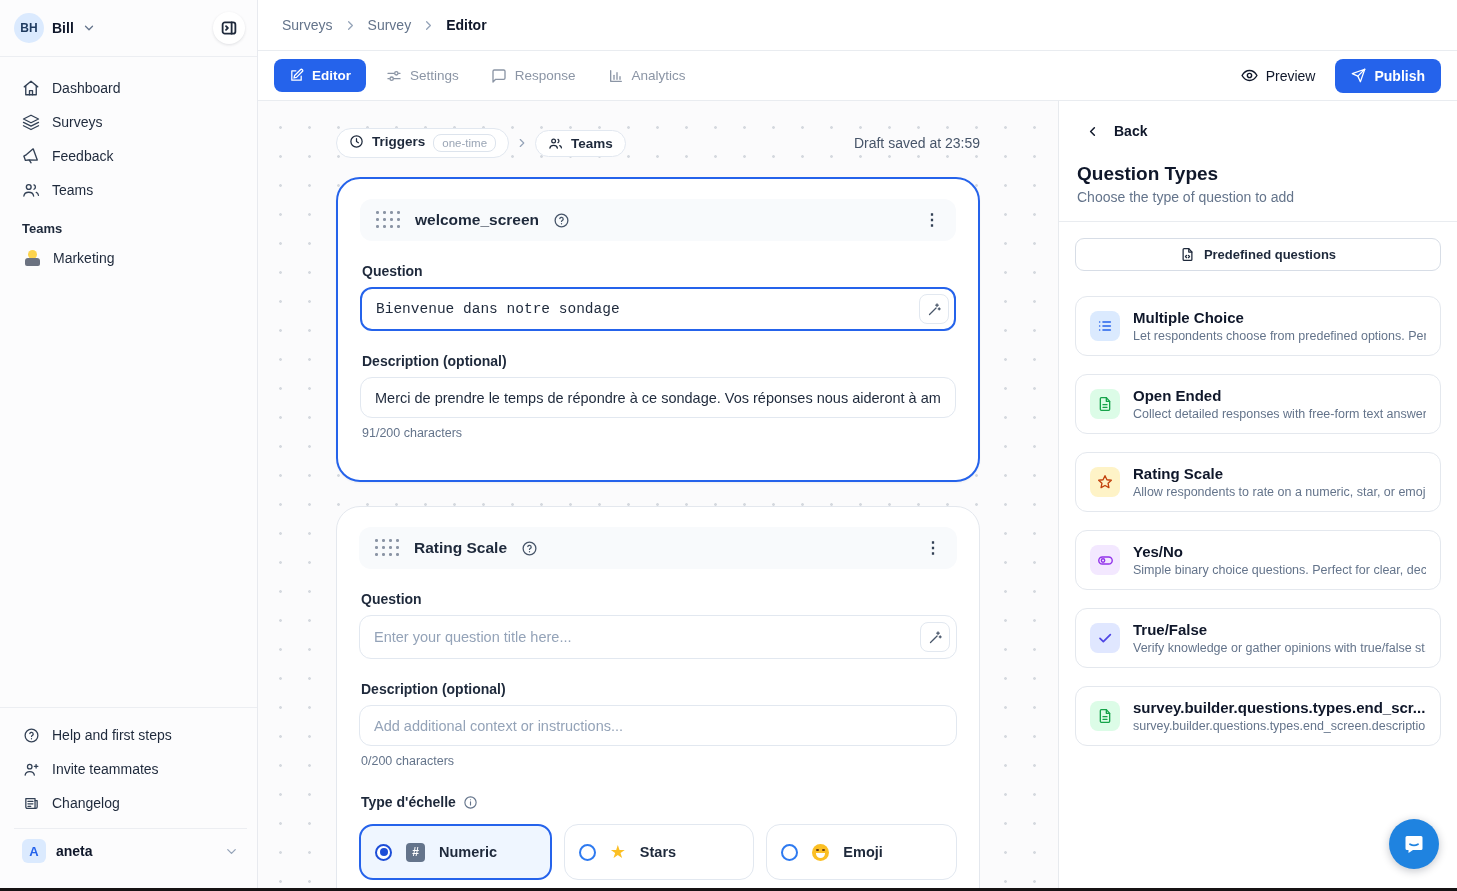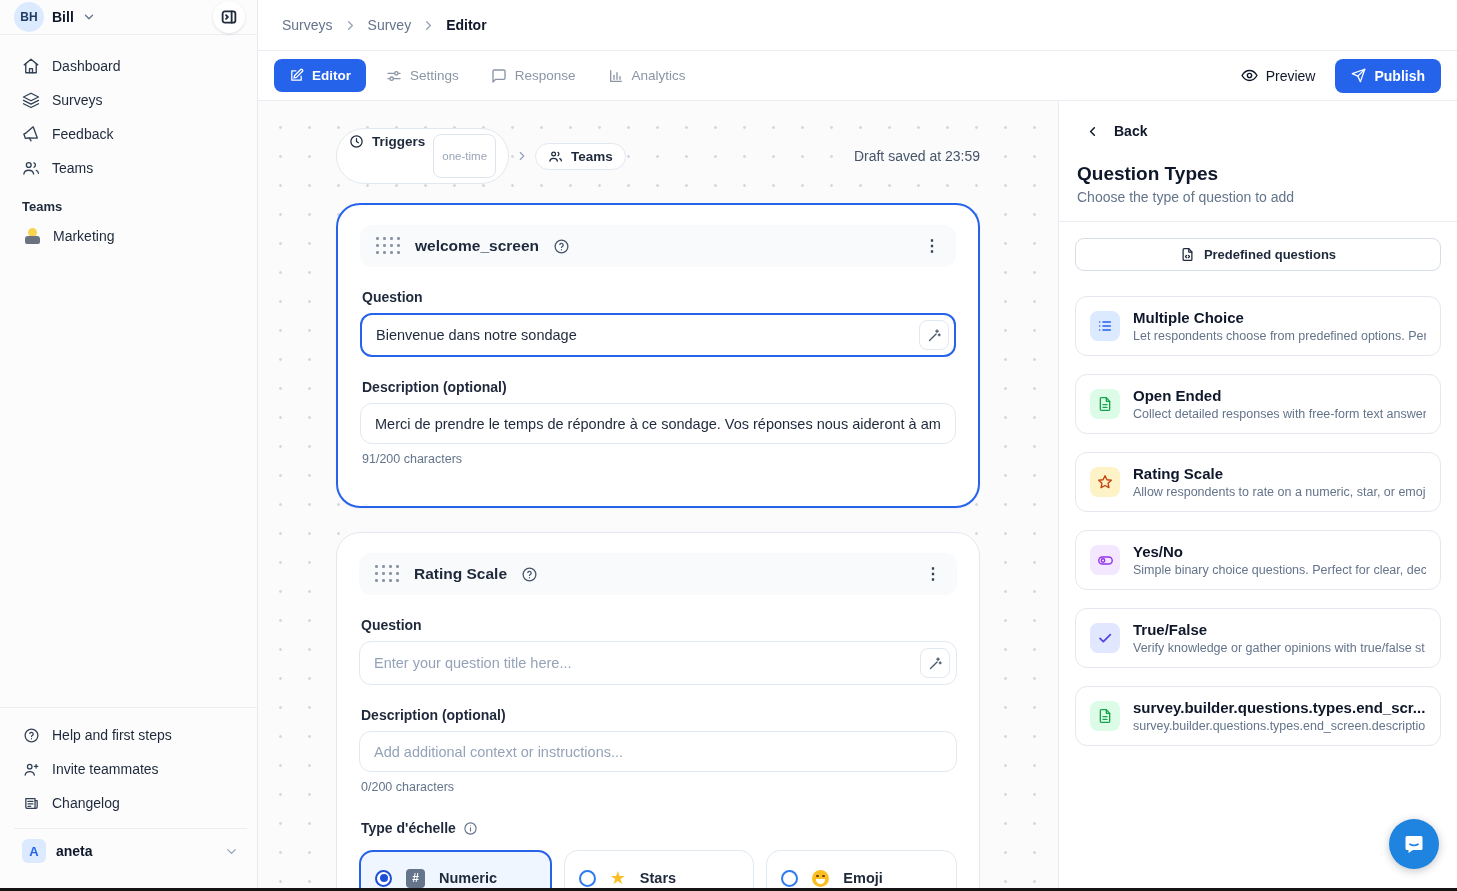--- a/index.html
+++ b/index.html
@@ -2,21 +2,21 @@
 <html><head>
 <meta charset="utf-8">
 <style>
   * { margin:0; padding:0; box-sizing:border-box; }
   html,body { width:1457px; height:891px; overflow:hidden; }
   body { font-family:"Liberation Sans", sans-serif; color:#1e293b; background:#fff; }
   .page { position:relative; width:1457px; height:891px; display:flex; }
 
   
   .sidebar { width:258px; flex:0 0 258px; background:#fcfcfd; border-right:1px solid #e8eaef; display:flex; flex-direction:column; }
-  .sb-top { height:35px; display:flex; align-items:center; gap:8px; padding:0 12px 0 14px; border-bottom:1px solid #eceef2; }
+  .sb-top { height:57px; display:flex; align-items:center; gap:8px; padding:0 12px 0 14px; border-bottom:1px solid #eceef2; }
   .avatar-circle { width:30px; height:30px; border-radius:50%; background:#dbeafe; color:#1e3a5f; font-size:12px; font-weight:bold; display:flex; align-items:center; justify-content:center; }
   .sb-user { font-weight:bold; font-size:14px; color:#0f172a; }
   .panel-btn { margin-left:auto; width:32px; height:32px; border-radius:50%; background:#fff; border:none; box-shadow:0 1px 3px rgba(15,23,42,.12); display:flex; align-items:center; justify-content:center; cursor:pointer; }
   .sb-nav { padding:14px 10px 0 14px; }
   .nav-item { display:flex; align-items:center; gap:12px; padding:8px 8px; border-radius:8px; font-size:14px; color:#1e293b; cursor:pointer; }
   .nav-item .nico { width:18px; height:18px; color:#334155; display:flex; align-items:center; justify-content:center; }
   .sb-section { font-size:13px; font-weight:bold; color:#1e293b; padding:14px 8px 6px; }
   .team-item { display:flex; align-items:flex-end; gap:12px; padding:8px 8px 8px 10px; font-size:14px; border-radius:8px; cursor:pointer; }
   .worker-ic { position:relative; width:17px; height:16px; }
   .worker-ic::before { content:""; position:absolute; left:4px; top:0; width:9px; height:9px; border-radius:50%; background:#fcd34d; }
@@ -42,38 +42,38 @@
   .preview-btn { display:flex; align-items:center; gap:8px; background:none; border:none; font-size:14px; color:#0f172a; cursor:pointer; font-family:inherit; }
   .publish-btn { display:flex; align-items:center; gap:8px; background:#2563eb; color:#fff; border:none; border-radius:8px; padding:9px 16px; font-size:14px; font-weight:bold; cursor:pointer; font-family:inherit; }
 
   .content { flex:1; display:flex; min-height:0; }
 
   
   .canvas { flex:1; min-width:0; background-color:#fbfbfc; background-image:radial-gradient(circle,#d5d9df 1.3px, transparent 1.5px); background-size:29px 29px; background-position:8px 12px; padding-top:27px; overflow:hidden; }
   .canvas-inner { width:644px; margin:0 auto; }
   .status-row { display:flex; align-items:center; gap:6px; margin-bottom:19px; }
   .pill { display:flex; align-items:flex-start; gap:8px; background:#fff; border:1px solid #e2e8f0; border-radius:999px; padding:5px 12px; font-size:13.5px; font-weight:bold; color:#1e293b; cursor:pointer; }
-  .pill-badge { font-size:11.5px; font-weight:normal; color:#9aa5b5; border:1px solid #dde4ed; border-radius:8px; padding:15px 8px; }
+  .pill-badge { font-size:11.5px; font-weight:normal; color:#9aa5b5; border:1px solid #dde4ed; border-radius:8px; padding:2px 8px; }
   .status-chev { color:#94a3b8; display:flex; }
   .draft-status { margin-left:auto; font-size:14px; color:#475569; }
 
   .qcard { background:#fff; border-radius:24px; padding:20px 22px 40px; }
   .qcard.selected { border:2px solid #2563eb; box-shadow:0 1px 2px rgba(15,23,42,.05); }
   .qcard.plain { border:1px solid #e4e8ee; }
   .qcard + .qcard { margin-top:24px; }
   .qcard-head { background:#f8fafc; border-radius:12px; padding:12px 16px; display:flex; align-items:center; gap:14px; }
   .grip { display:grid; grid-template-columns:repeat(4,4px); grid-auto-rows:4px; gap:3px; cursor:grab; }
   .grip i { width:2.5px; height:2.5px; border-radius:50%; background:#8b95a5; }
   .qcard-title { font-size:15.5px; font-weight:bold; color:#1e293b; }
   .help-ic { color:#475569; display:flex; cursor:pointer; }
   .kebab { margin-left:auto; color:#334155; font-size:16px; font-weight:bold; letter-spacing:0; line-height:1; cursor:pointer; background:none; border:none; font-family:inherit; }
   .field-label { font-size:14px; font-weight:bold; color:#1e293b; margin:22px 2px 8px; display:flex; align-items:center; gap:7px; }
   .input-wrap { position:relative; }
   .q-input { width:100%; height:44px; border-radius:12px; padding:0 48px 0 14px; font-size:14.5px; color:#1e293b; font-family:inherit; background:#fff; outline:none; }
-  .q-input.blue { border:2px solid #2563eb; }
+  .q-input.blue { border:2px solid #2563eb;font-family:Liberation Mono, monospace; }
   .q-input.gray { border:1px solid #e2e8f0; }
   .q-input::placeholder { color:#94a3b8; }
   .d-input { width:100%; height:41px; border-radius:12px; border:1px solid #e2e8f0; padding:0 14px; font-size:14.5px; color:#1e293b; font-family:inherit; background:#fff; outline:none; }
   .d-input::placeholder { color:#94a3b8; }
   .wand-btn { position:absolute; right:7px; top:50%; transform:translateY(-50%); width:30px; height:30px; border-radius:8px; background:#fff; border:1px solid #e2e8f0; display:flex; align-items:center; justify-content:center; color:#475569; cursor:pointer; }
   .char-count { font-size:12.5px; color:#64748b; margin:8px 2px 0; }
   .scale-row { display:flex; gap:12px; margin-top:14px; }
   .scale-opt { flex:1; height:56px; display:flex; align-items:center; gap:14px; padding:0 14px; border-radius:14px; background:#fff; border:1px solid #e2e8f0; cursor:pointer; }
   .scale-opt.selected { background:#eff6ff; border:2px solid #2563eb; }
   .radio { width:17px; height:17px; border-radius:50%; border:2px solid #2e7af0; background:#fff; flex:0 0 17px; position:relative; }

